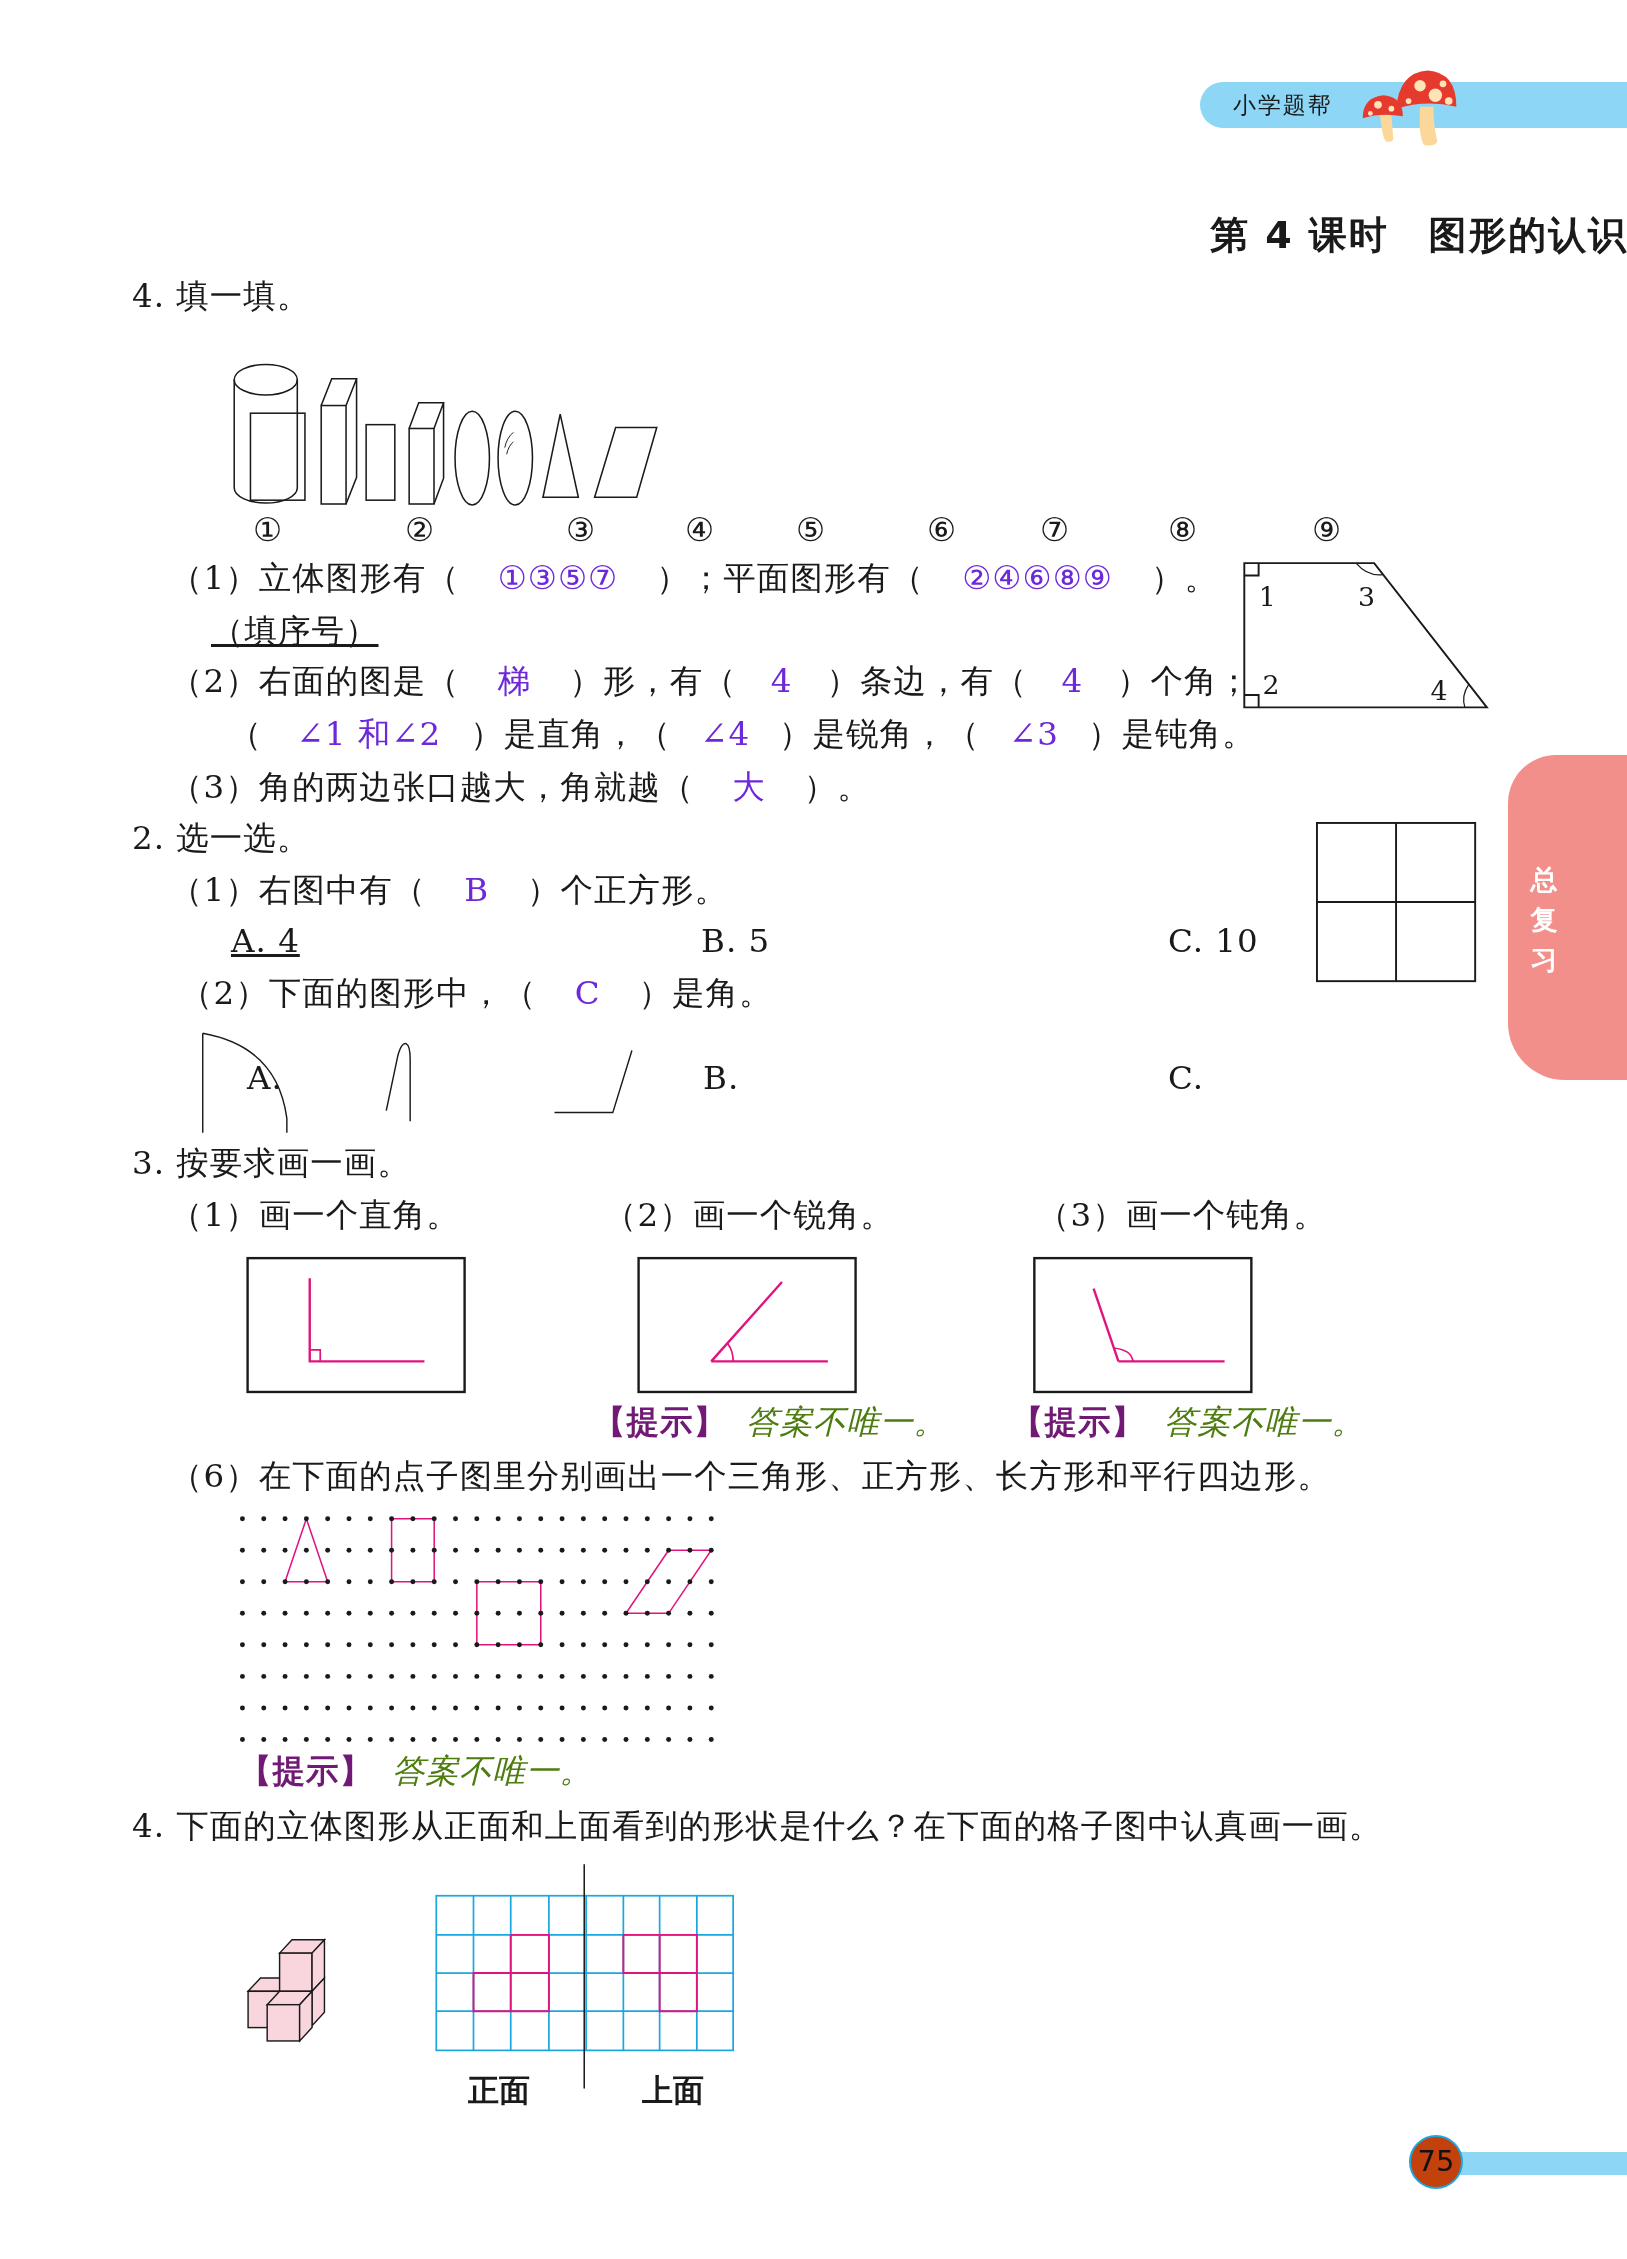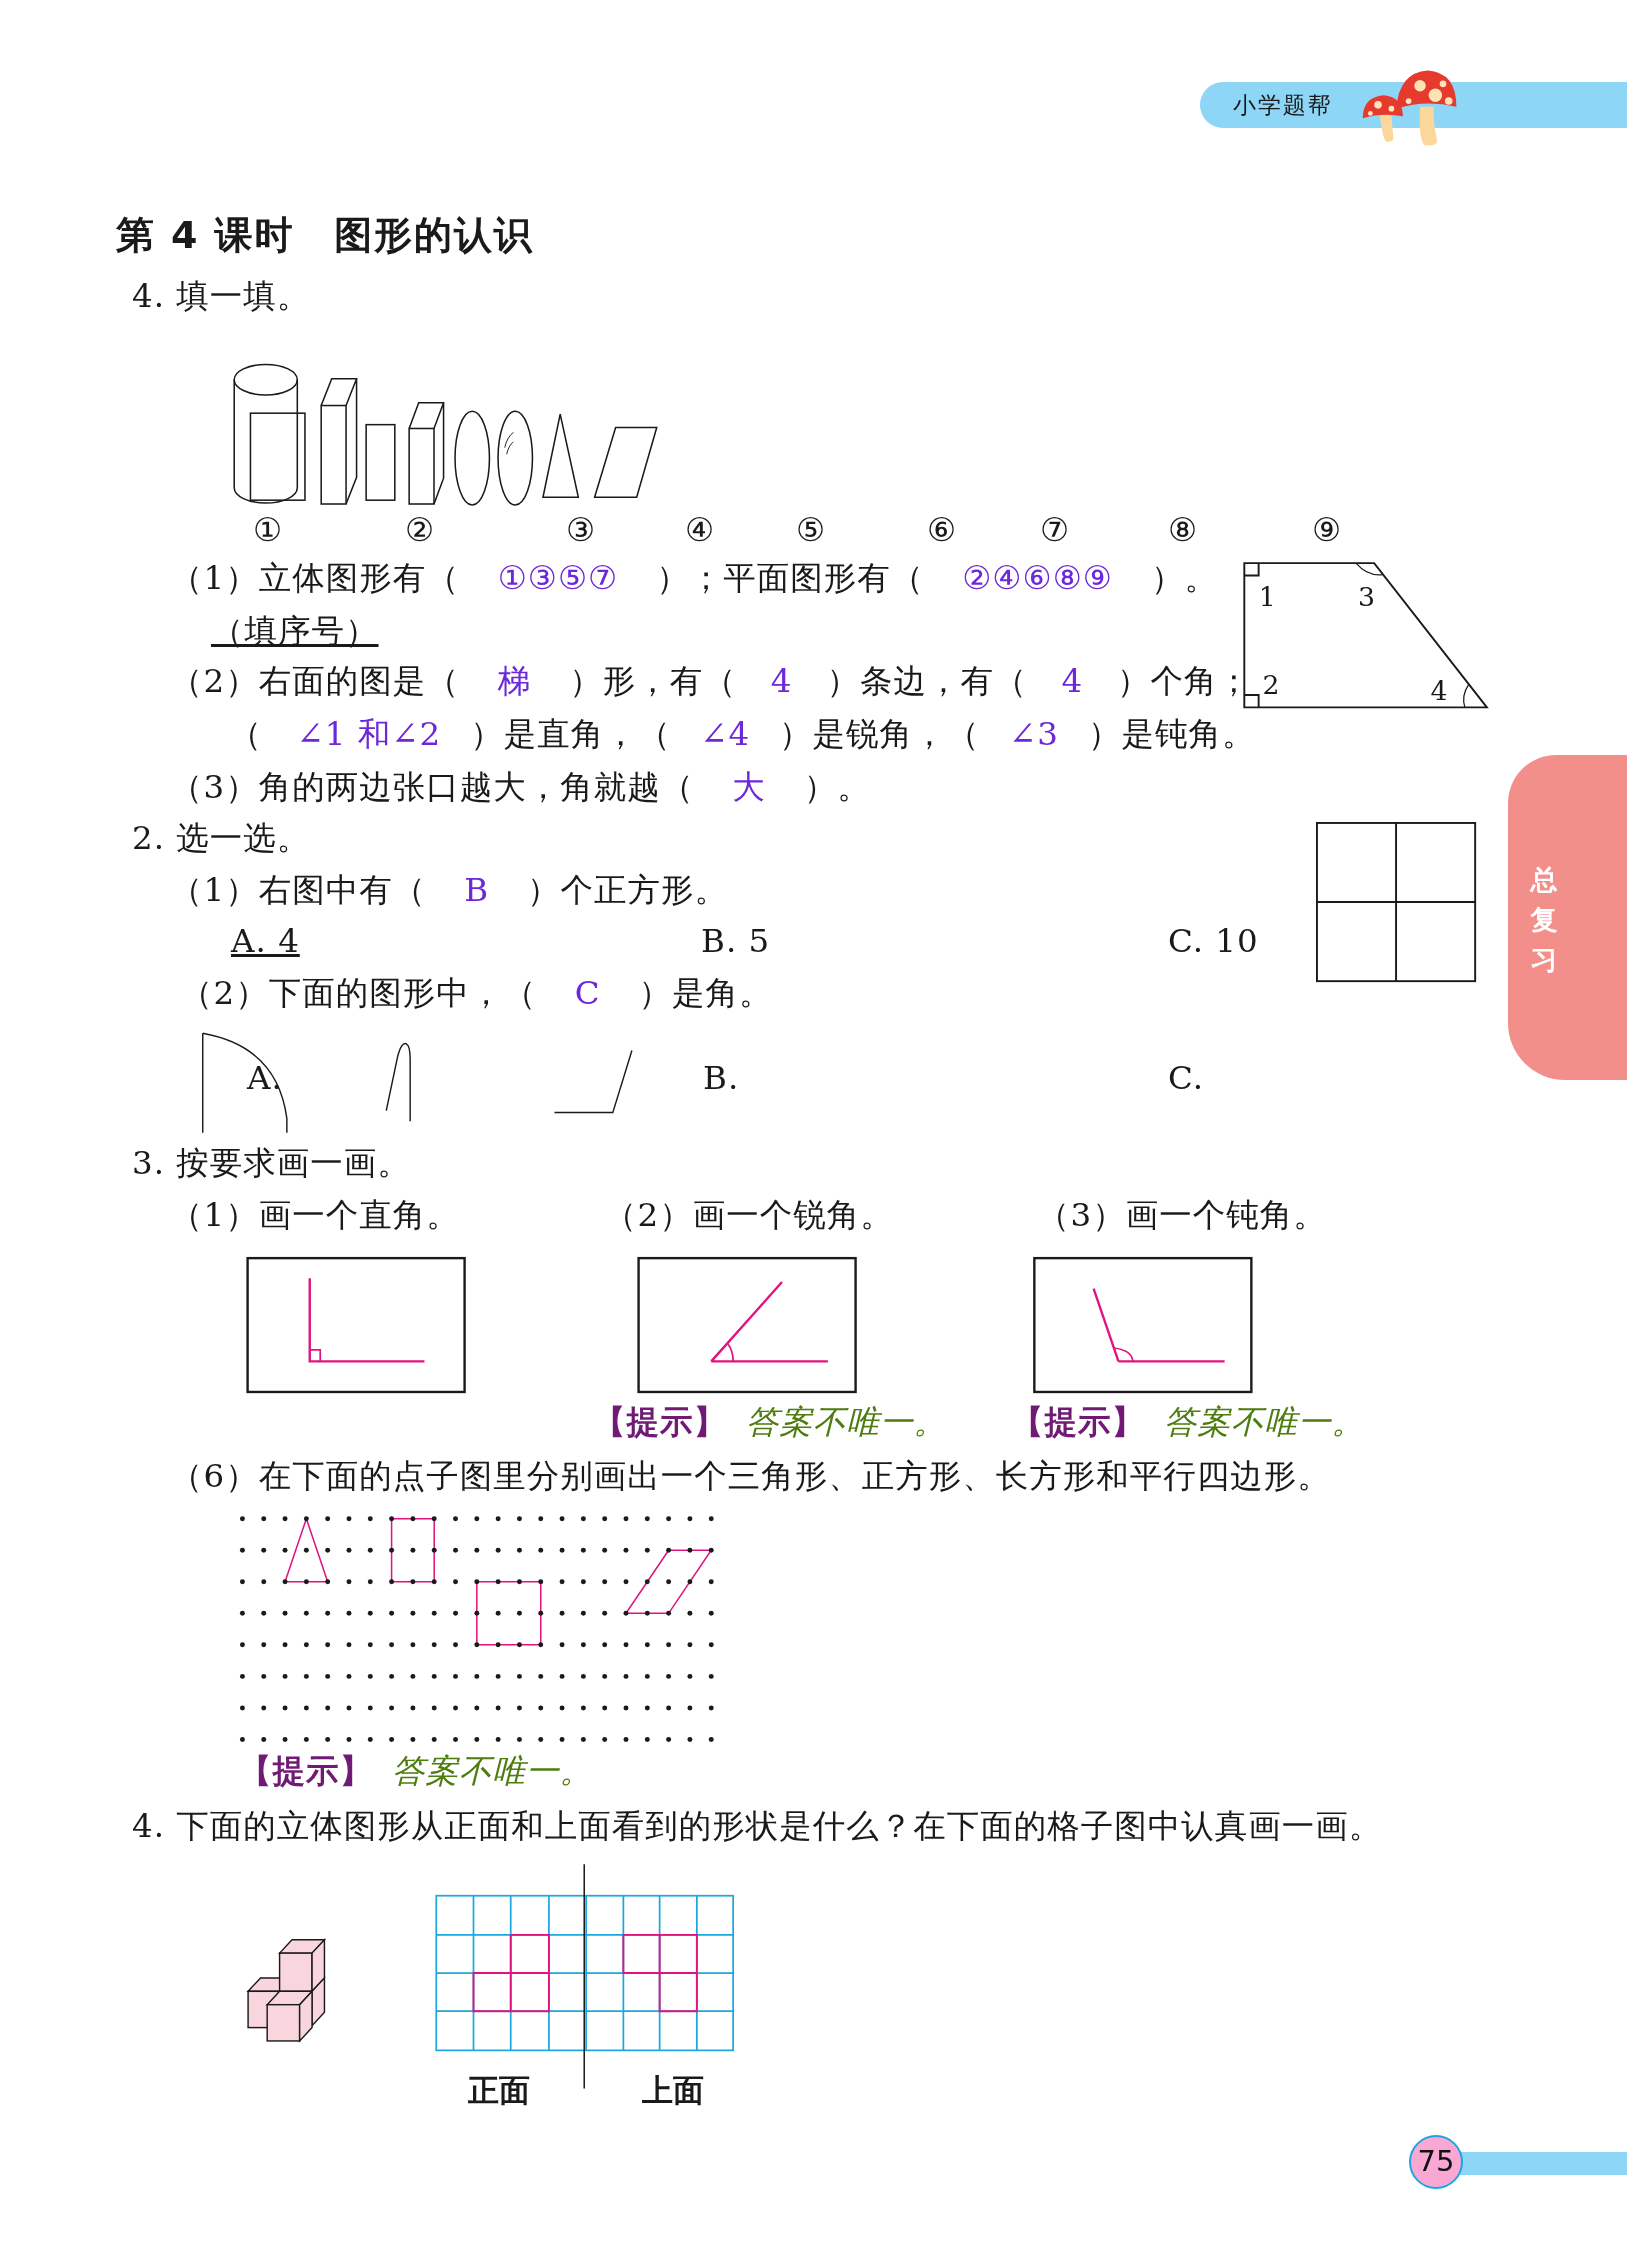--- a/index.html
+++ b/index.html
@@ -6,29 +6,29 @@
   html, body { width: 1628px; height: 2260px; background: #ffffff; overflow: hidden; }
   body { position: relative; font-family: "DejaVu Serif", "Liberation Serif", serif; color: #1a1a1a; }
   .abs { position: absolute; }
   .txt { font-size: 32.5px; line-height: 38px; white-space: nowrap; letter-spacing: 1px; }
   .ans { color: #6d28d9; }
 
   
   .banner { left: 1200px; top: 82px; width: 428px; height: 46px; background: #8dd6f6; border-radius: 23px 0 0 23px; }
   .banner-label { left: 1233px; top: 89px; font-family: "DejaVu Sans", sans-serif; font-size: 23px; line-height: 32.5px; color: #1a1a1a; letter-spacing: 1.9px; }
 
-  .title { left: 0; width: 1628px; top: 208px; text-align: left; font-family: "DejaVu Sans", sans-serif; font-weight: bold; font-size: 38px; line-height: 54px; letter-spacing: 1.9px; padding-left: 116px;}
+  .title { left: 0; width: 1628px; top: 208px; text-align: right; font-family: "DejaVu Sans", sans-serif; font-weight: bold; font-size: 38px; line-height: 54px; letter-spacing: 1.9px; padding-left: 116px;}
 
   
   .side-tab { left: 1508px; top: 755px; width: 119px; height: 325px; background: #f38f8b; border-radius: 48px 0 0 57px; }
   .side-tab-text { left: 1525px; top: 860px; width: 38px; font-family: "DejaVu Sans", sans-serif; font-weight: bold; color: #ffffff; font-size: 27px; line-height: 40px; text-align: center; white-space: normal; }
 
   
   .pagenum-bar { left: 1434px; top: 2152px; width: 194px; height: 23px; background: #8dd6f6; }
-  .pagenum { left: 1409px; top: 2135px; width: 54px; height: 54px; border: 2.9px solid #1ba7e0; border-radius: 50%; background: #f9a8d4; text-align: center; line-height: 48px; font-family: "DejaVu Sans", sans-serif; font-size: 29px; color: #111; }
+  .pagenum { left: 1409px; top: 2135px; width: 54px; height: 54px; border: 2.9px solid #1ba7e0; border-radius: 50%; background: #c2410c; text-align: center; line-height: 48px; font-family: "DejaVu Sans", sans-serif; font-size: 29px; color: #111; }
 
   .hint-label { font-family: "DejaVu Sans", sans-serif; font-weight: bold; color: #701a75; }
   .hint-text { color: #4d7c0f; font-style: italic; }
 
   .label-cn { font-family: "DejaVu Serif", serif; font-weight: bold; font-size: 31px; }
   svg { position: absolute; overflow: visible; }
 </style>
 </head>
 <body>
 

